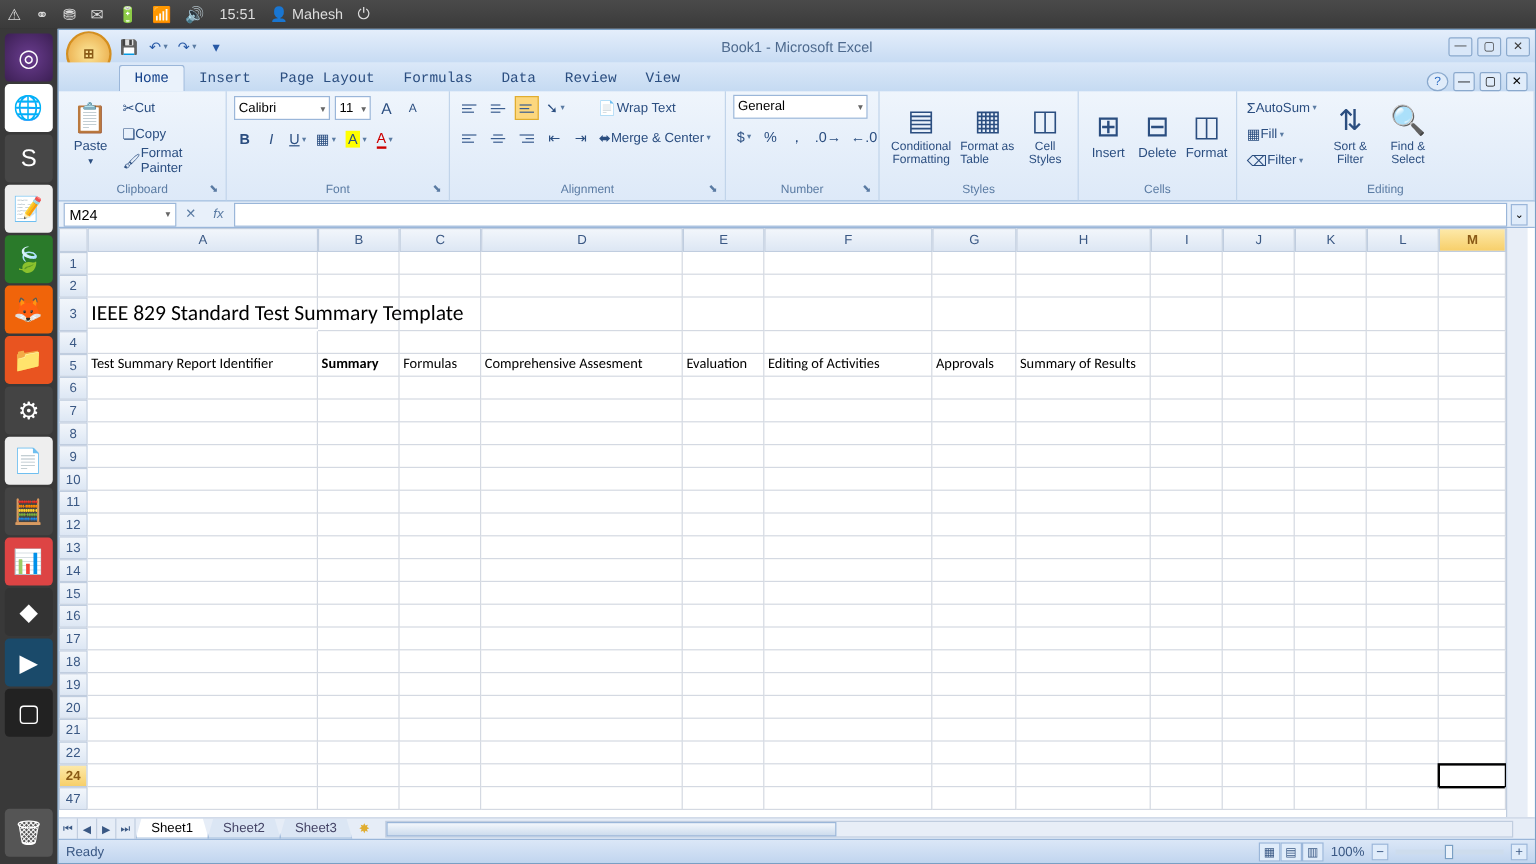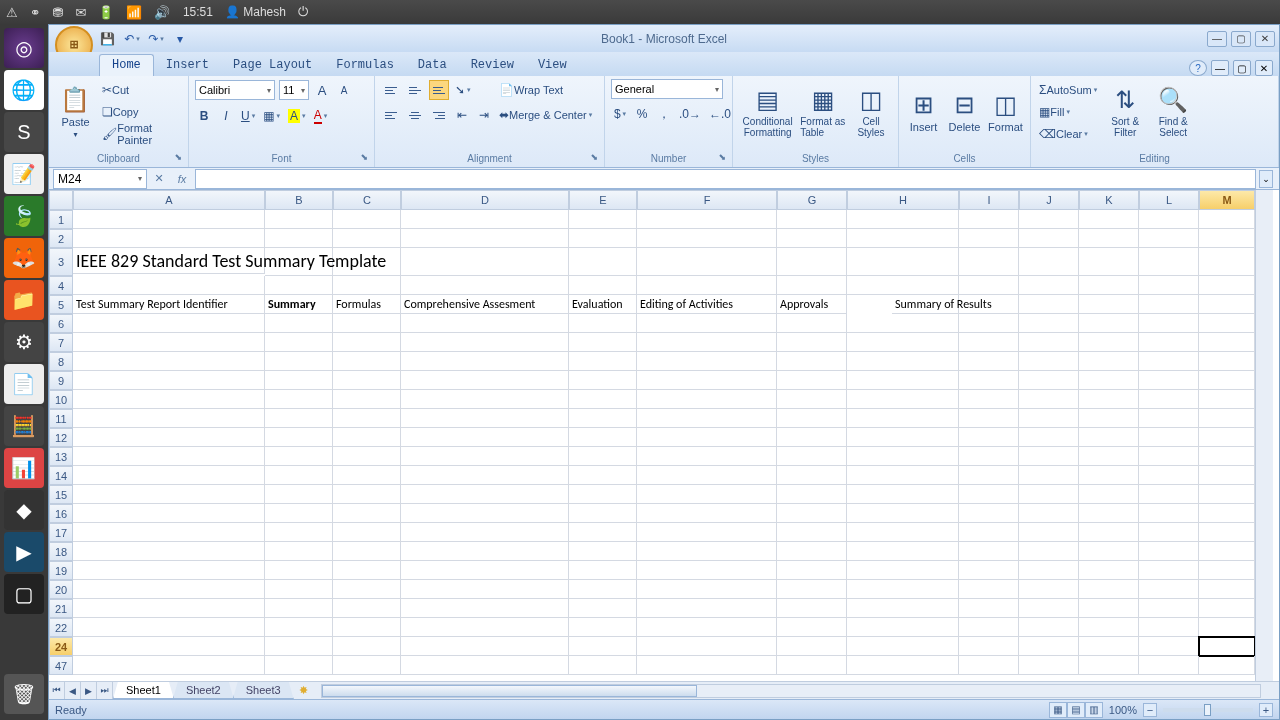--- a/index.html
+++ b/index.html
@@ -352,21 +352,21 @@
     <div class="rgroup" style="flex:1;">
       <div class="rgroup-content">
         <div style="display:flex;flex-direction:column;">
           <div class="smrow">
               <span class="smbtn dd-arrow">Σ <span class="smlabel">AutoSum</span></span>
             </div>
           <div class="smrow">
               <span class="smbtn dd-arrow">▦ <span class="smlabel">Fill</span></span>
             </div>
           <div class="smrow">
-              <span class="smbtn dd-arrow">⌫ <span class="smlabel">Clear</span></span>
+              <span class="smbtn dd-arrow">⌫ <span class="smlabel">Filter</span></span>
             </div>
         </div>
         <div class="bigbtn" style="width:44px;">
             <span class="bicon">⇅</span>
             <span style="font-size:10px;text-align:center;line-height:1.1">Sort &amp; Filter</span>
           </div>
         <div class="bigbtn" style="width:44px;">
             <span class="bicon">🔍</span>
             <span style="font-size:10px;text-align:center;line-height:1.1">Find &amp; Select</span>
           </div>
@@ -463,21 +463,21 @@
         <div class="cell"></div>
         <div class="cell"></div>
         <div class="rowhdr">5</div>
         <div class="cell hdr" style="overflow: visible; position: relative; z-index: 1;">Test Summary Report Identifier</div>
         <div class="cell hdr" style="overflow: visible; position: relative; z-index: 1; font-weight: bold;">Summary</div>
         <div class="cell hdr" style="overflow: visible; position: relative; z-index: 1;">Formulas</div>
         <div class="cell hdr" style="overflow: visible; position: relative; z-index: 1;">Comprehensive Assesment</div>
         <div class="cell hdr" style="overflow: visible; position: relative; z-index: 1;">Evaluation</div>
         <div class="cell hdr" style="overflow: visible; position: relative; z-index: 1;">Editing of Activities</div>
         <div class="cell hdr" style="overflow: visible; position: relative; z-index: 1;">Approvals</div>
-        <div class="cell hdr" style="overflow: visible; position: relative; z-index: 1; margin-left: 45px;">Summary of Results</div>
+        <div class="cell hdr" style="overflow: visible; position: relative; z-index: 1;">Summary of Results</div>
         <div class="cell"></div>
         <div class="cell"></div>
         <div class="cell"></div>
         <div class="cell"></div>
         <div class="cell"></div>
         <div class="rowhdr">6</div>
         <div class="cell"></div>
         <div class="cell"></div>
         <div class="cell"></div>
         <div class="cell"></div>

